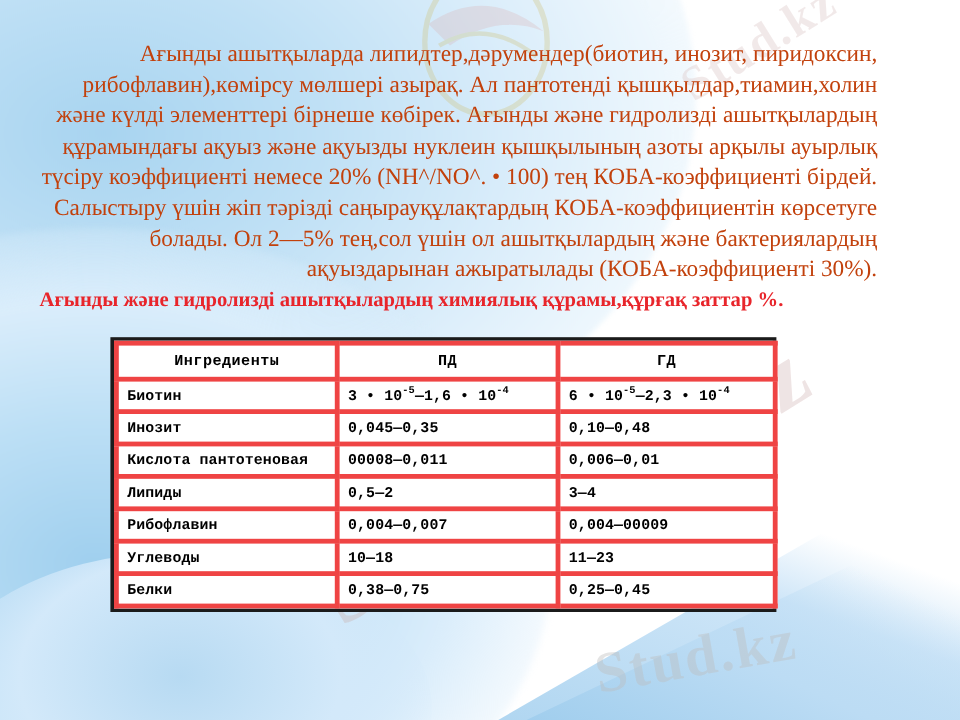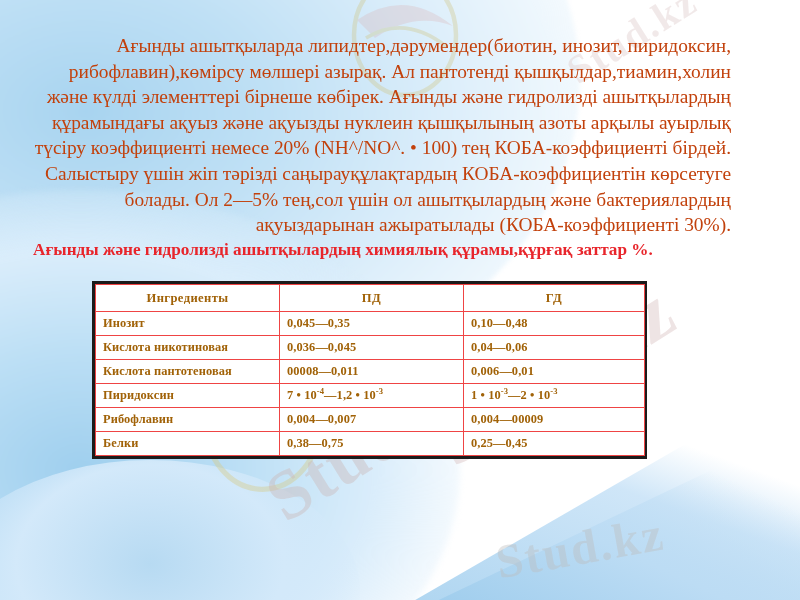--- a/index.html
+++ b/index.html
@@ -145,30 +145,31 @@
     width: 549px;
   }
   table.data {
     border-collapse: collapse;
     width: 100%;
     background: #ffffff;
     font-family: "Liberation Serif", "DejaVu Serif", serif;
     table-layout: fixed;
   }
   table.data td, table.data th {
-    border: 1px solid #ef4444;
+    border: 4px solid #ef4444;
     padding: 3px 7px;
     font-size: 12.4px;
     font-weight: bold;
-    color: #a16207;
+    color: #000000;
     height: 17px;
     vertical-align: middle;
     letter-spacing: .1px;
     overflow: hidden;
     white-space: nowrap;
+    font-family: Liberation Mono, monospace;
   }
   table.data thead th {
     text-align: center;
     font-size: 12.6px;
     height: 20px;
     letter-spacing: .4px;
   }
   table.data tbody td {
     text-align: left;
   }
@@ -226,45 +227,50 @@
       </colgroup>
       <thead>
         <tr>
           <th>Ингредиенты</th>
           <th>ПД</th>
           <th>ГД</th>
         </tr>
       </thead>
       <tbody id="table-body">
           <tr>
+            <td>Биотин</td>
+            <td>3 • 10<sup>-5</sup>—1,6 • 10<sup>-4</sup></td>
+            <td>6 • 10<sup>-5</sup>—2,3 • 10<sup>-4</sup></td>
+          </tr>
+          <tr>
             <td>Инозит</td>
             <td>0,045—0,35</td>
             <td>0,10—0,48</td>
           </tr>
           <tr>
-            <td>Кислота никотиновая</td>
-            <td>0,036—0,045</td>
-            <td>0,04—0,06</td>
-          </tr>
-          <tr>
             <td>Кислота пантотеновая</td>
             <td>00008—0,011</td>
             <td>0,006—0,01</td>
           </tr>
           <tr>
-            <td>Пиридоксин</td>
-            <td>7 • 10<sup>-4</sup>—1,2 • 10<sup>-3</sup></td>
-            <td>1 • 10<sup>-3</sup>—2 • 10<sup>-3</sup></td>
+            <td>Липиды</td>
+            <td>0,5—2</td>
+            <td>3—4</td>
           </tr>
           <tr>
             <td>Рибофлавин</td>
             <td>0,004—0,007</td>
             <td>0,004—00009</td>
           </tr>
           <tr>
+            <td>Углеводы</td>
+            <td>10—18</td>
+            <td>11—23</td>
+          </tr>
+          <tr>
             <td>Белки</td>
             <td>0,38—0,75</td>
             <td>0,25—0,45</td>
           </tr>
         </tbody>
     </table>
   </div>
 
 </div>
 

